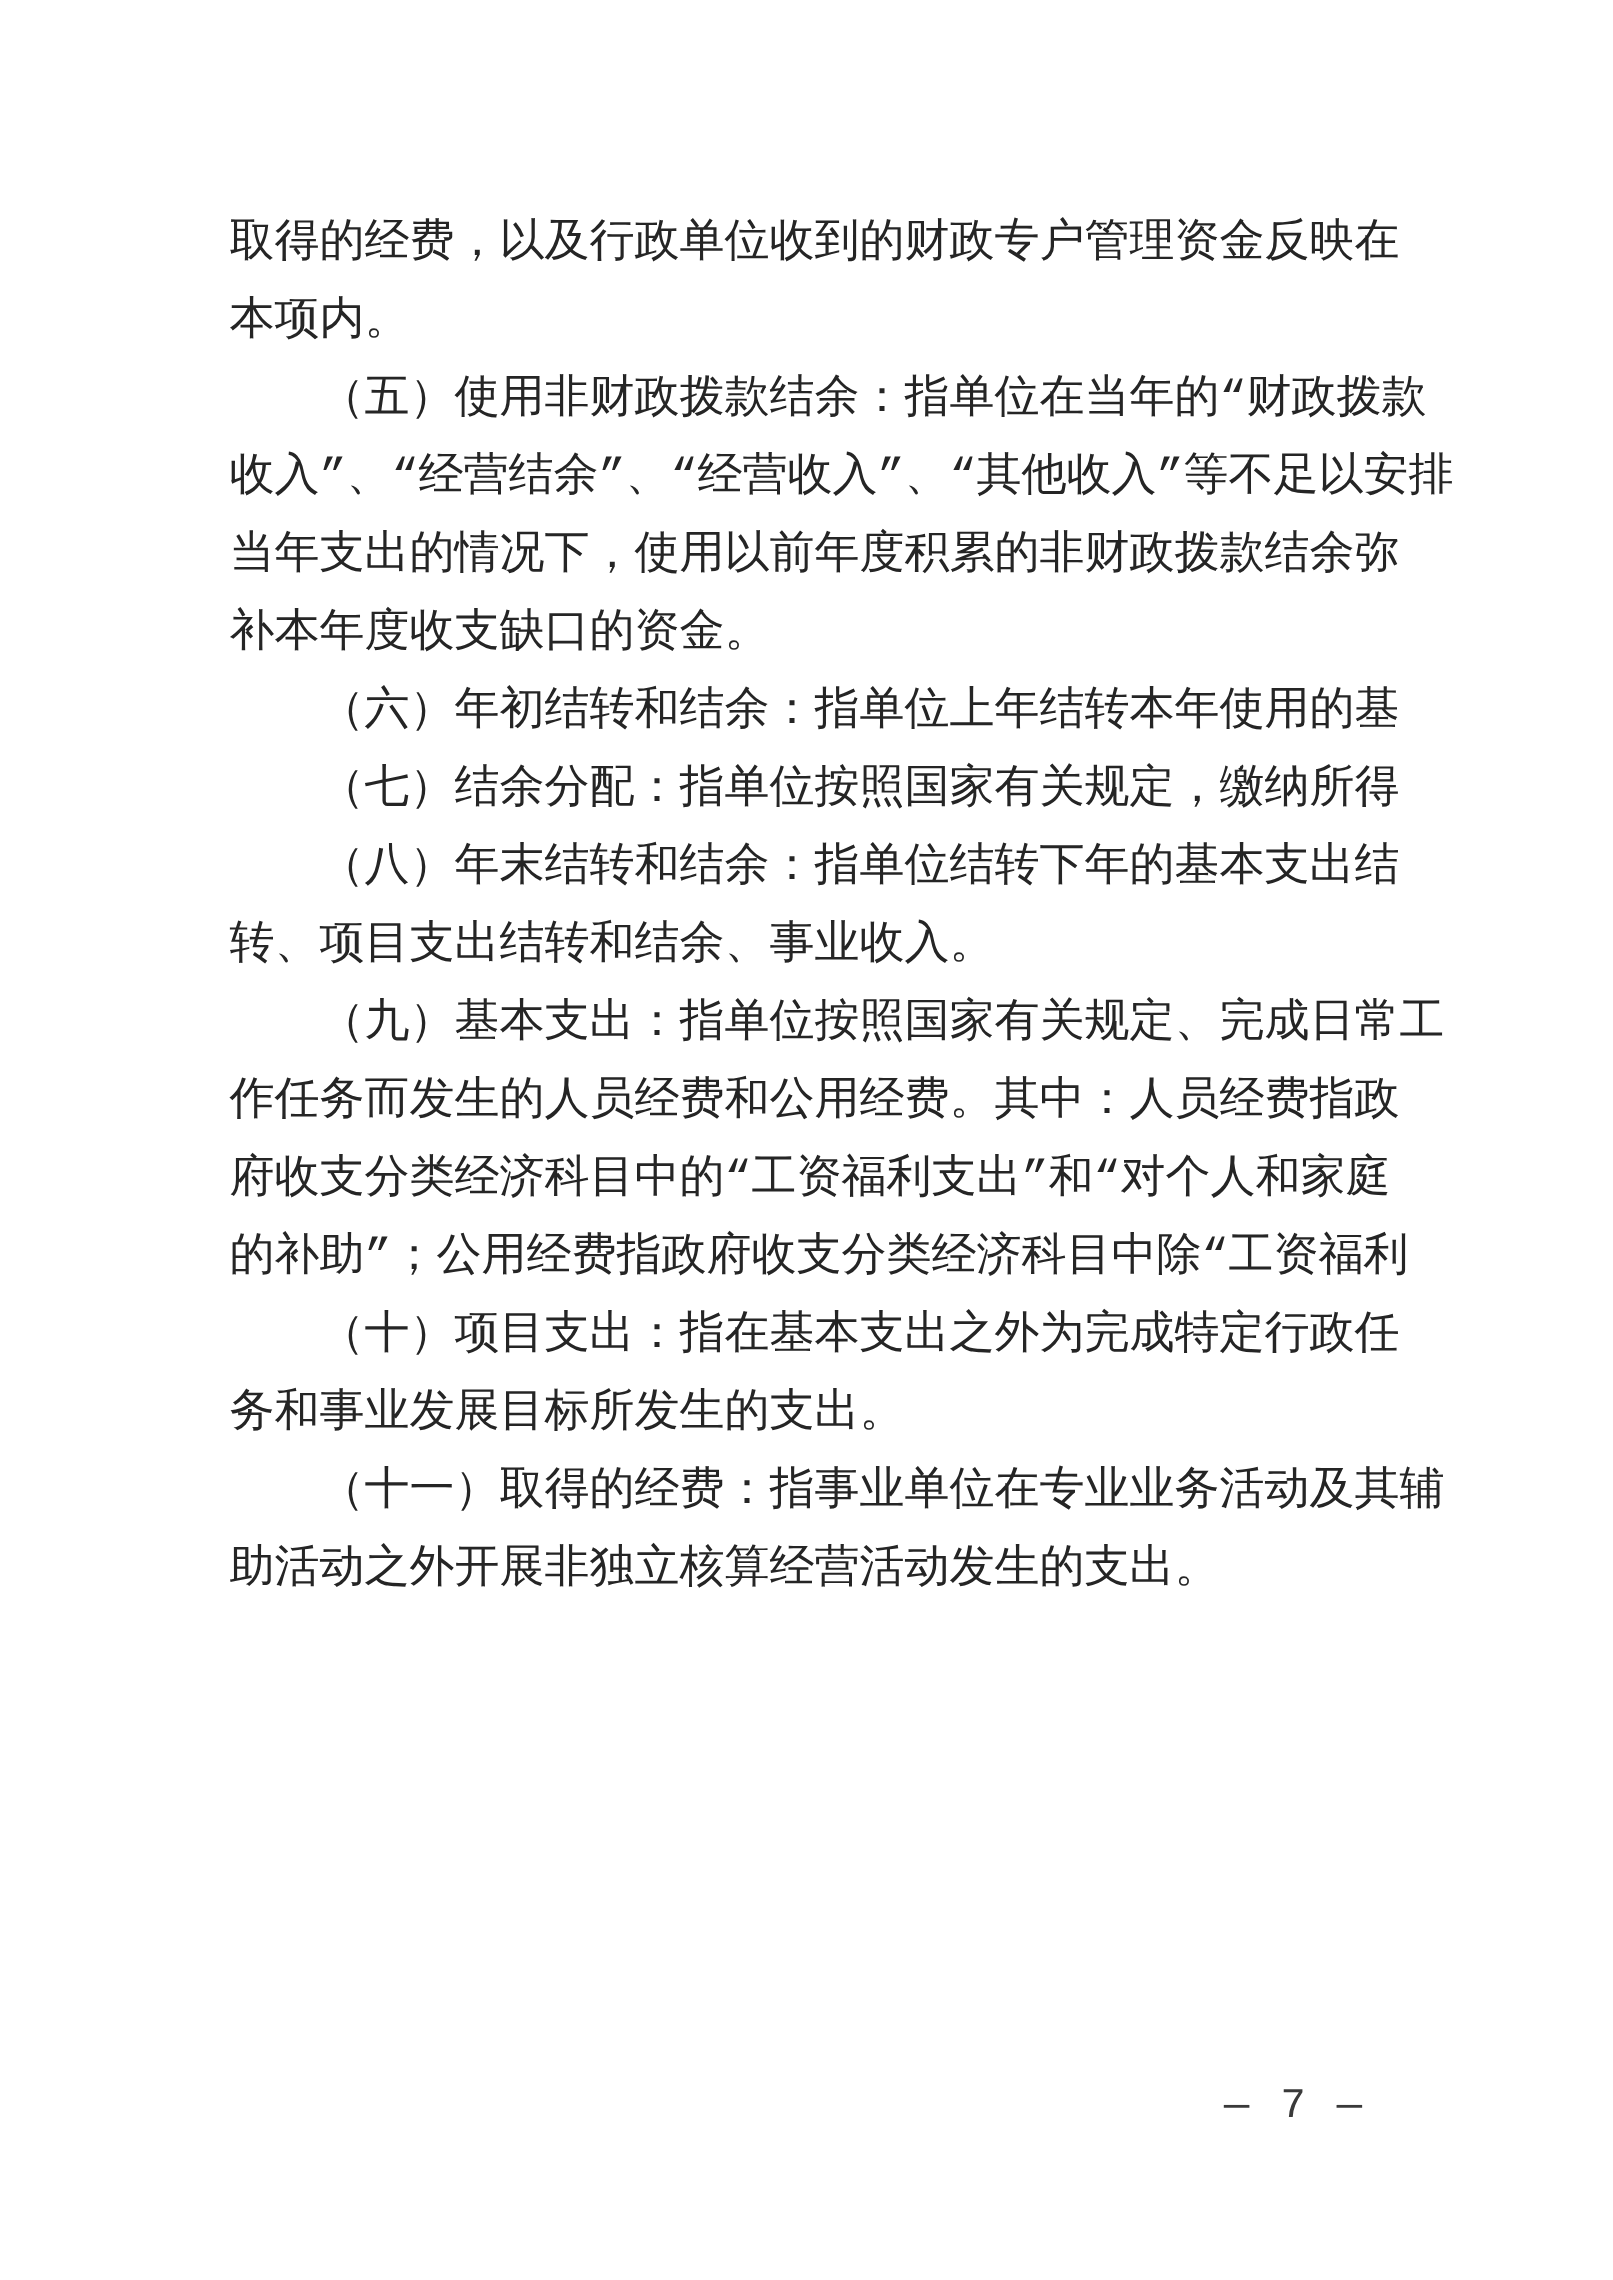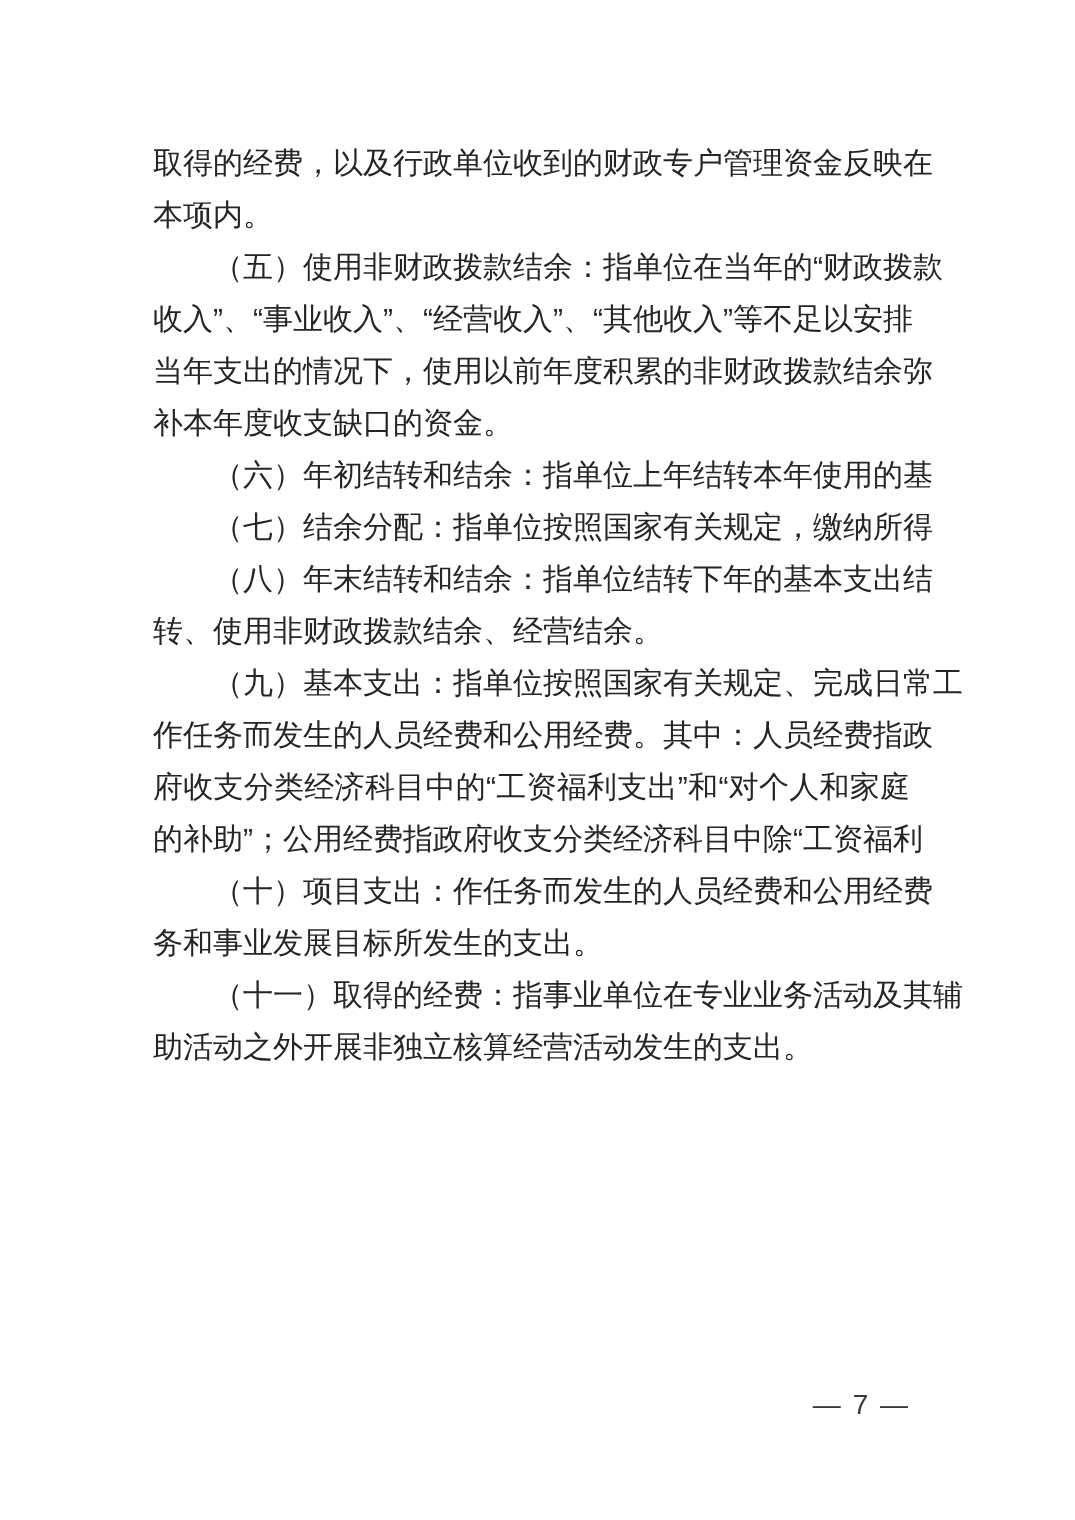--- a/index.html
+++ b/index.html
@@ -6,21 +6,21 @@
     margin: 0;
     padding: 0;
     background: #ffffff;
   }
   .page {
     position: relative;
     width: 1075px;
     height: 1520px;
     background: #ffffff;
     overflow: hidden;
-    font-family: Liberation Sans, sans-serif;
+    font-family: Liberation Mono, monospace;
   }
   .body-text {
     position: absolute;
     left: 153px;
     top: 137px;
     width: 757px;
     font-size: 30px;
     line-height: 52px;
     color: #252525;
     font-weight: 400;
@@ -58,42 +58,42 @@
 <body>
 
 <div class="page">
   <div class="body-text" id="body-text">
       <div class="para">
         <div class="line">取得的经费，以及行政单位收到的财政专户管理资金反映在</div>
         <div class="line last">本项内。</div>
       </div>
       <div class="para">
         <div class="line indent">（五）使用非财政拨款结余：指单位在当年的“财政拨款</div>
-        <div class="line">收入”、“事业收入”、“经营收入”、“其他收入”等不足以安排</div>
+        <div class="line">收入”、“经营结余”、“经营收入”、“其他收入”等不足以安排</div>
         <div class="line">当年支出的情况下，使用以前年度积累的非财政拨款结余弥</div>
         <div class="line last">补本年度收支缺口的资金。</div>
       </div>
       <div class="para">
         <div class="line indent">（六）年初结转和结余：指单位上年结转本年使用的基</div>
       </div>
       <div class="para">
         <div class="line indent">（七）结余分配：指单位按照国家有关规定，缴纳所得</div>
       </div>
       <div class="para">
         <div class="line indent">（八）年末结转和结余：指单位结转下年的基本支出结</div>
-        <div class="line last">转、使用非财政拨款结余、经营结余。</div>
+        <div class="line last">转、项目支出结转和结余、事业收入。</div>
       </div>
       <div class="para">
         <div class="line indent">（九）基本支出：指单位按照国家有关规定、完成日常工</div>
         <div class="line">作任务而发生的人员经费和公用经费。其中：人员经费指政</div>
         <div class="line">府收支分类经济科目中的“工资福利支出”和“对个人和家庭</div>
         <div class="line">的补助”；公用经费指政府收支分类经济科目中除“工资福利</div>
       </div>
       <div class="para">
-        <div class="line indent">（十）项目支出：作任务而发生的人员经费和公用经费</div>
+        <div class="line indent">（十）项目支出：指在基本支出之外为完成特定行政任</div>
         <div class="line last">务和事业发展目标所发生的支出。</div>
       </div>
       <div class="para">
         <div class="line indent">（十一）取得的经费：指事业单位在专业业务活动及其辅</div>
         <div class="line last">助活动之外开展非独立核算经营活动发生的支出。</div>
       </div>
     </div>
   <div class="footer">— 7 —</div>
 </div>
 

